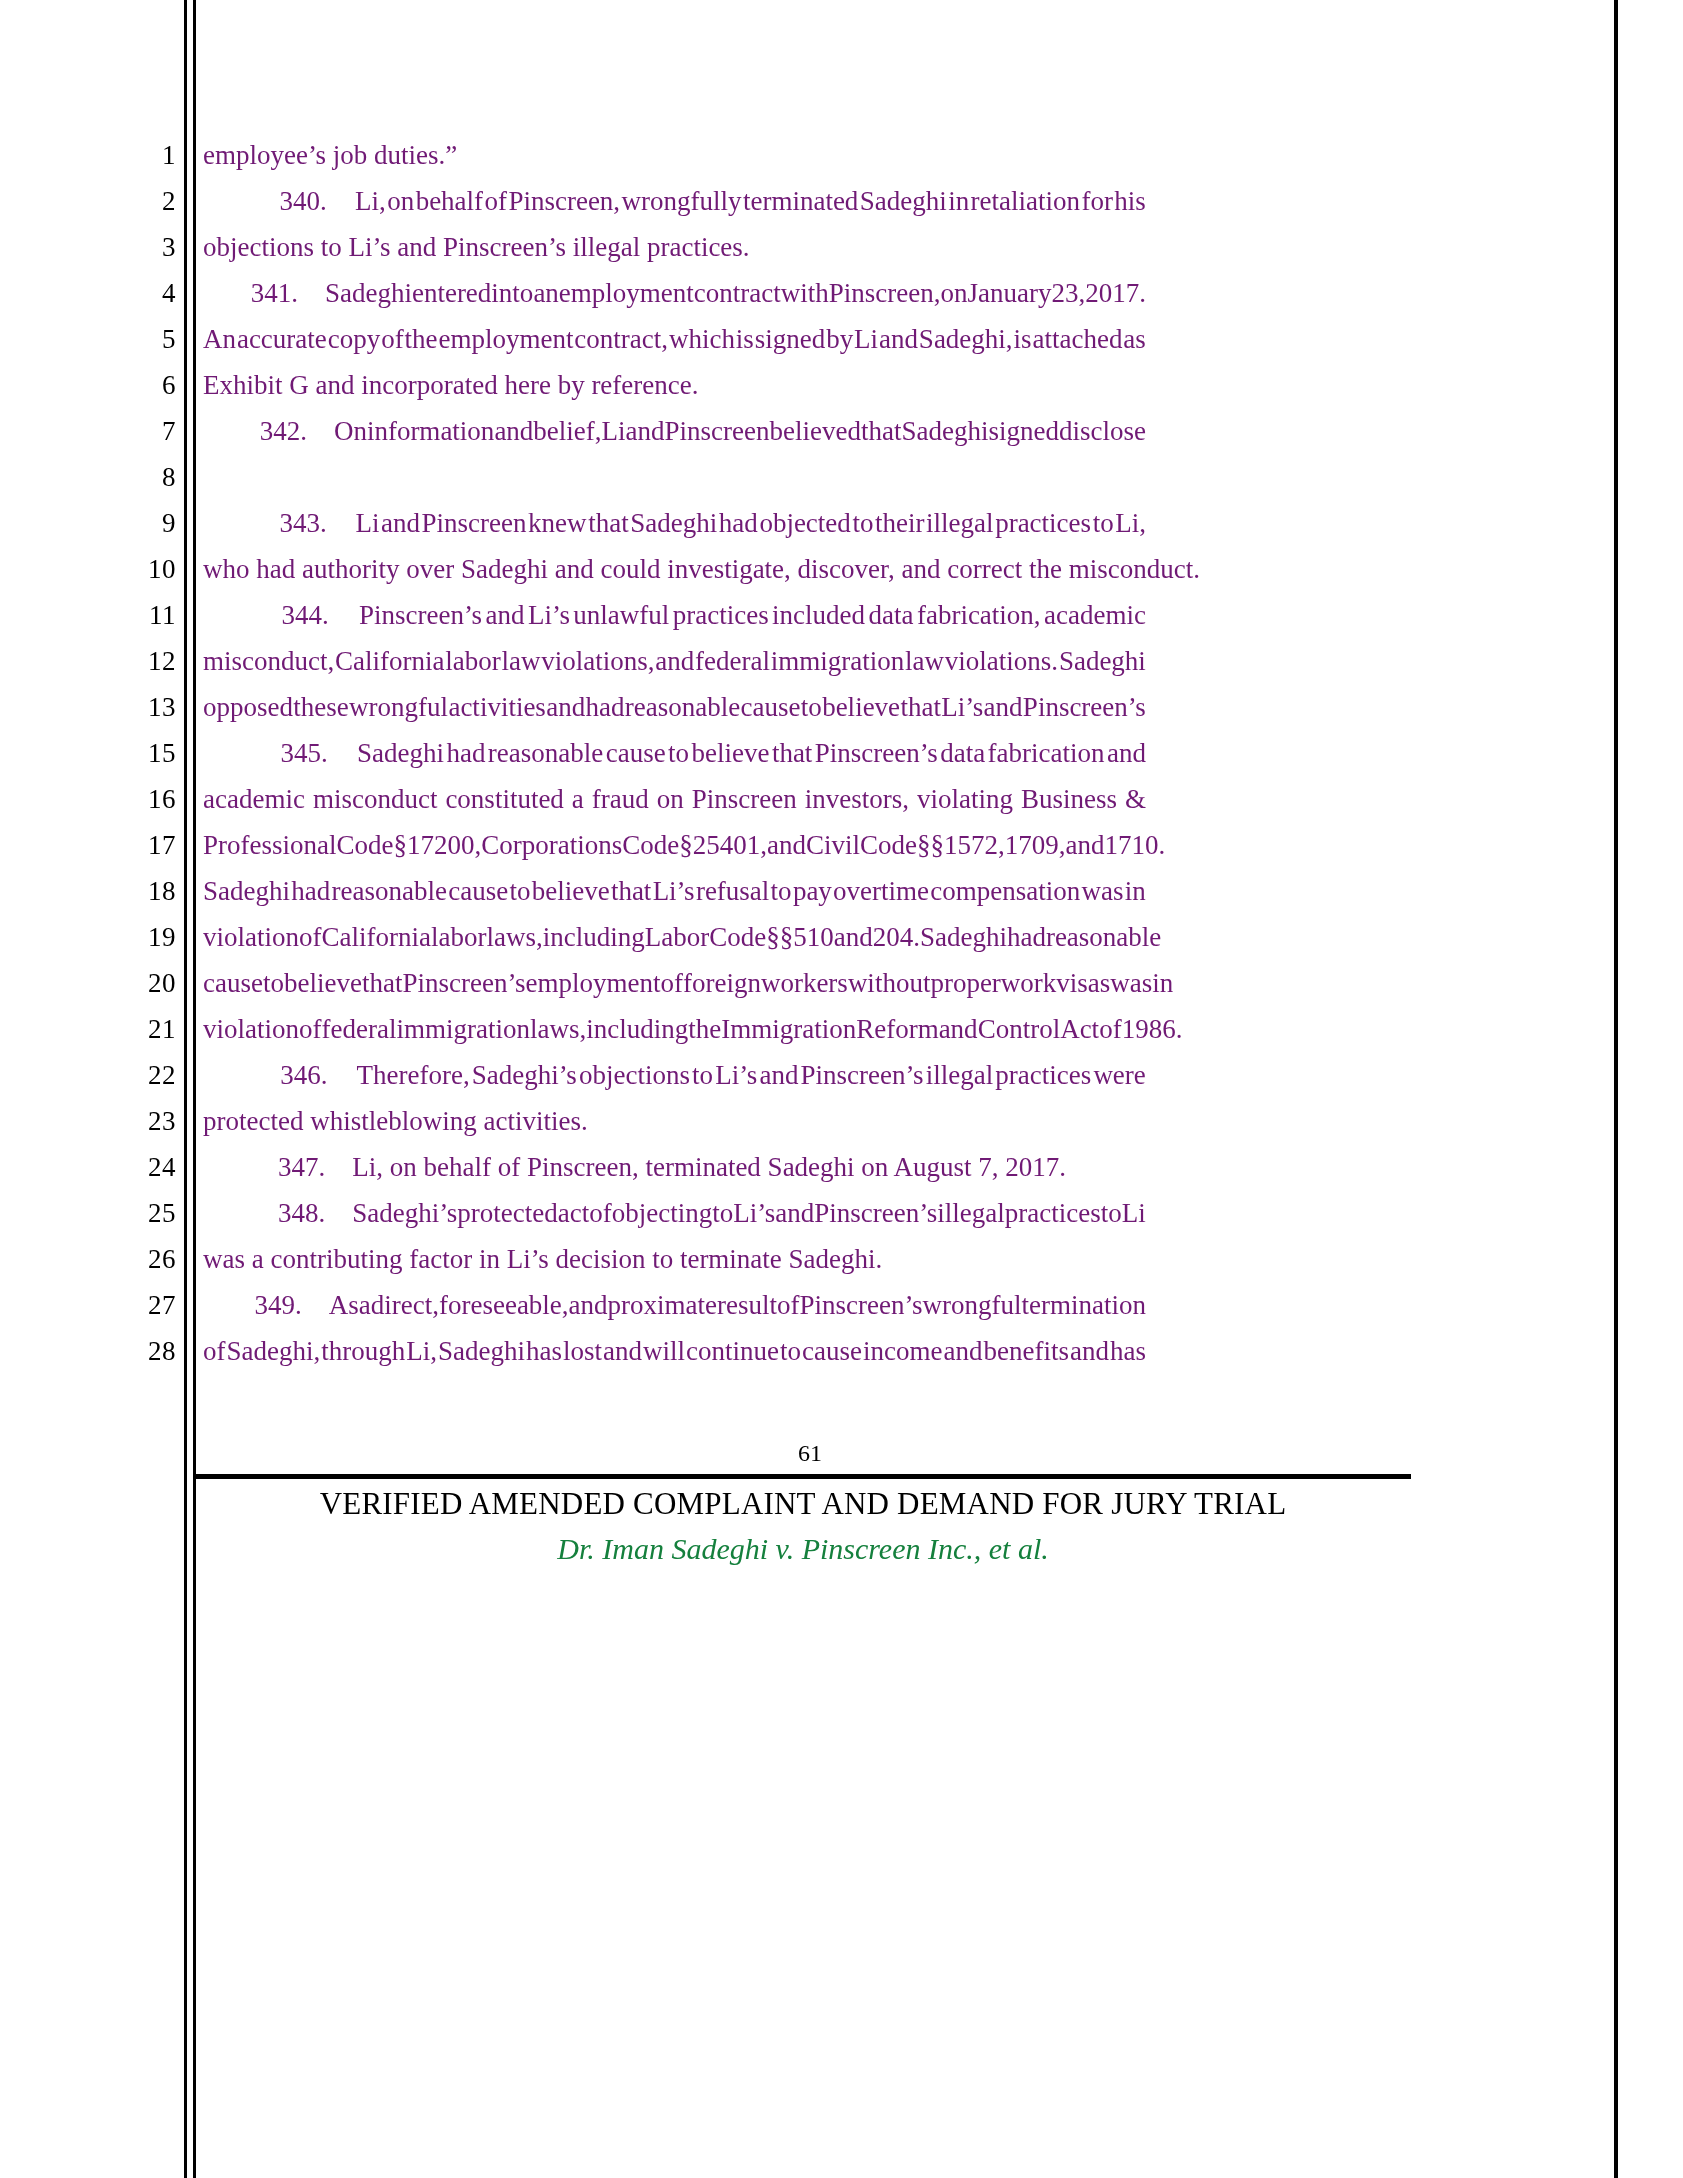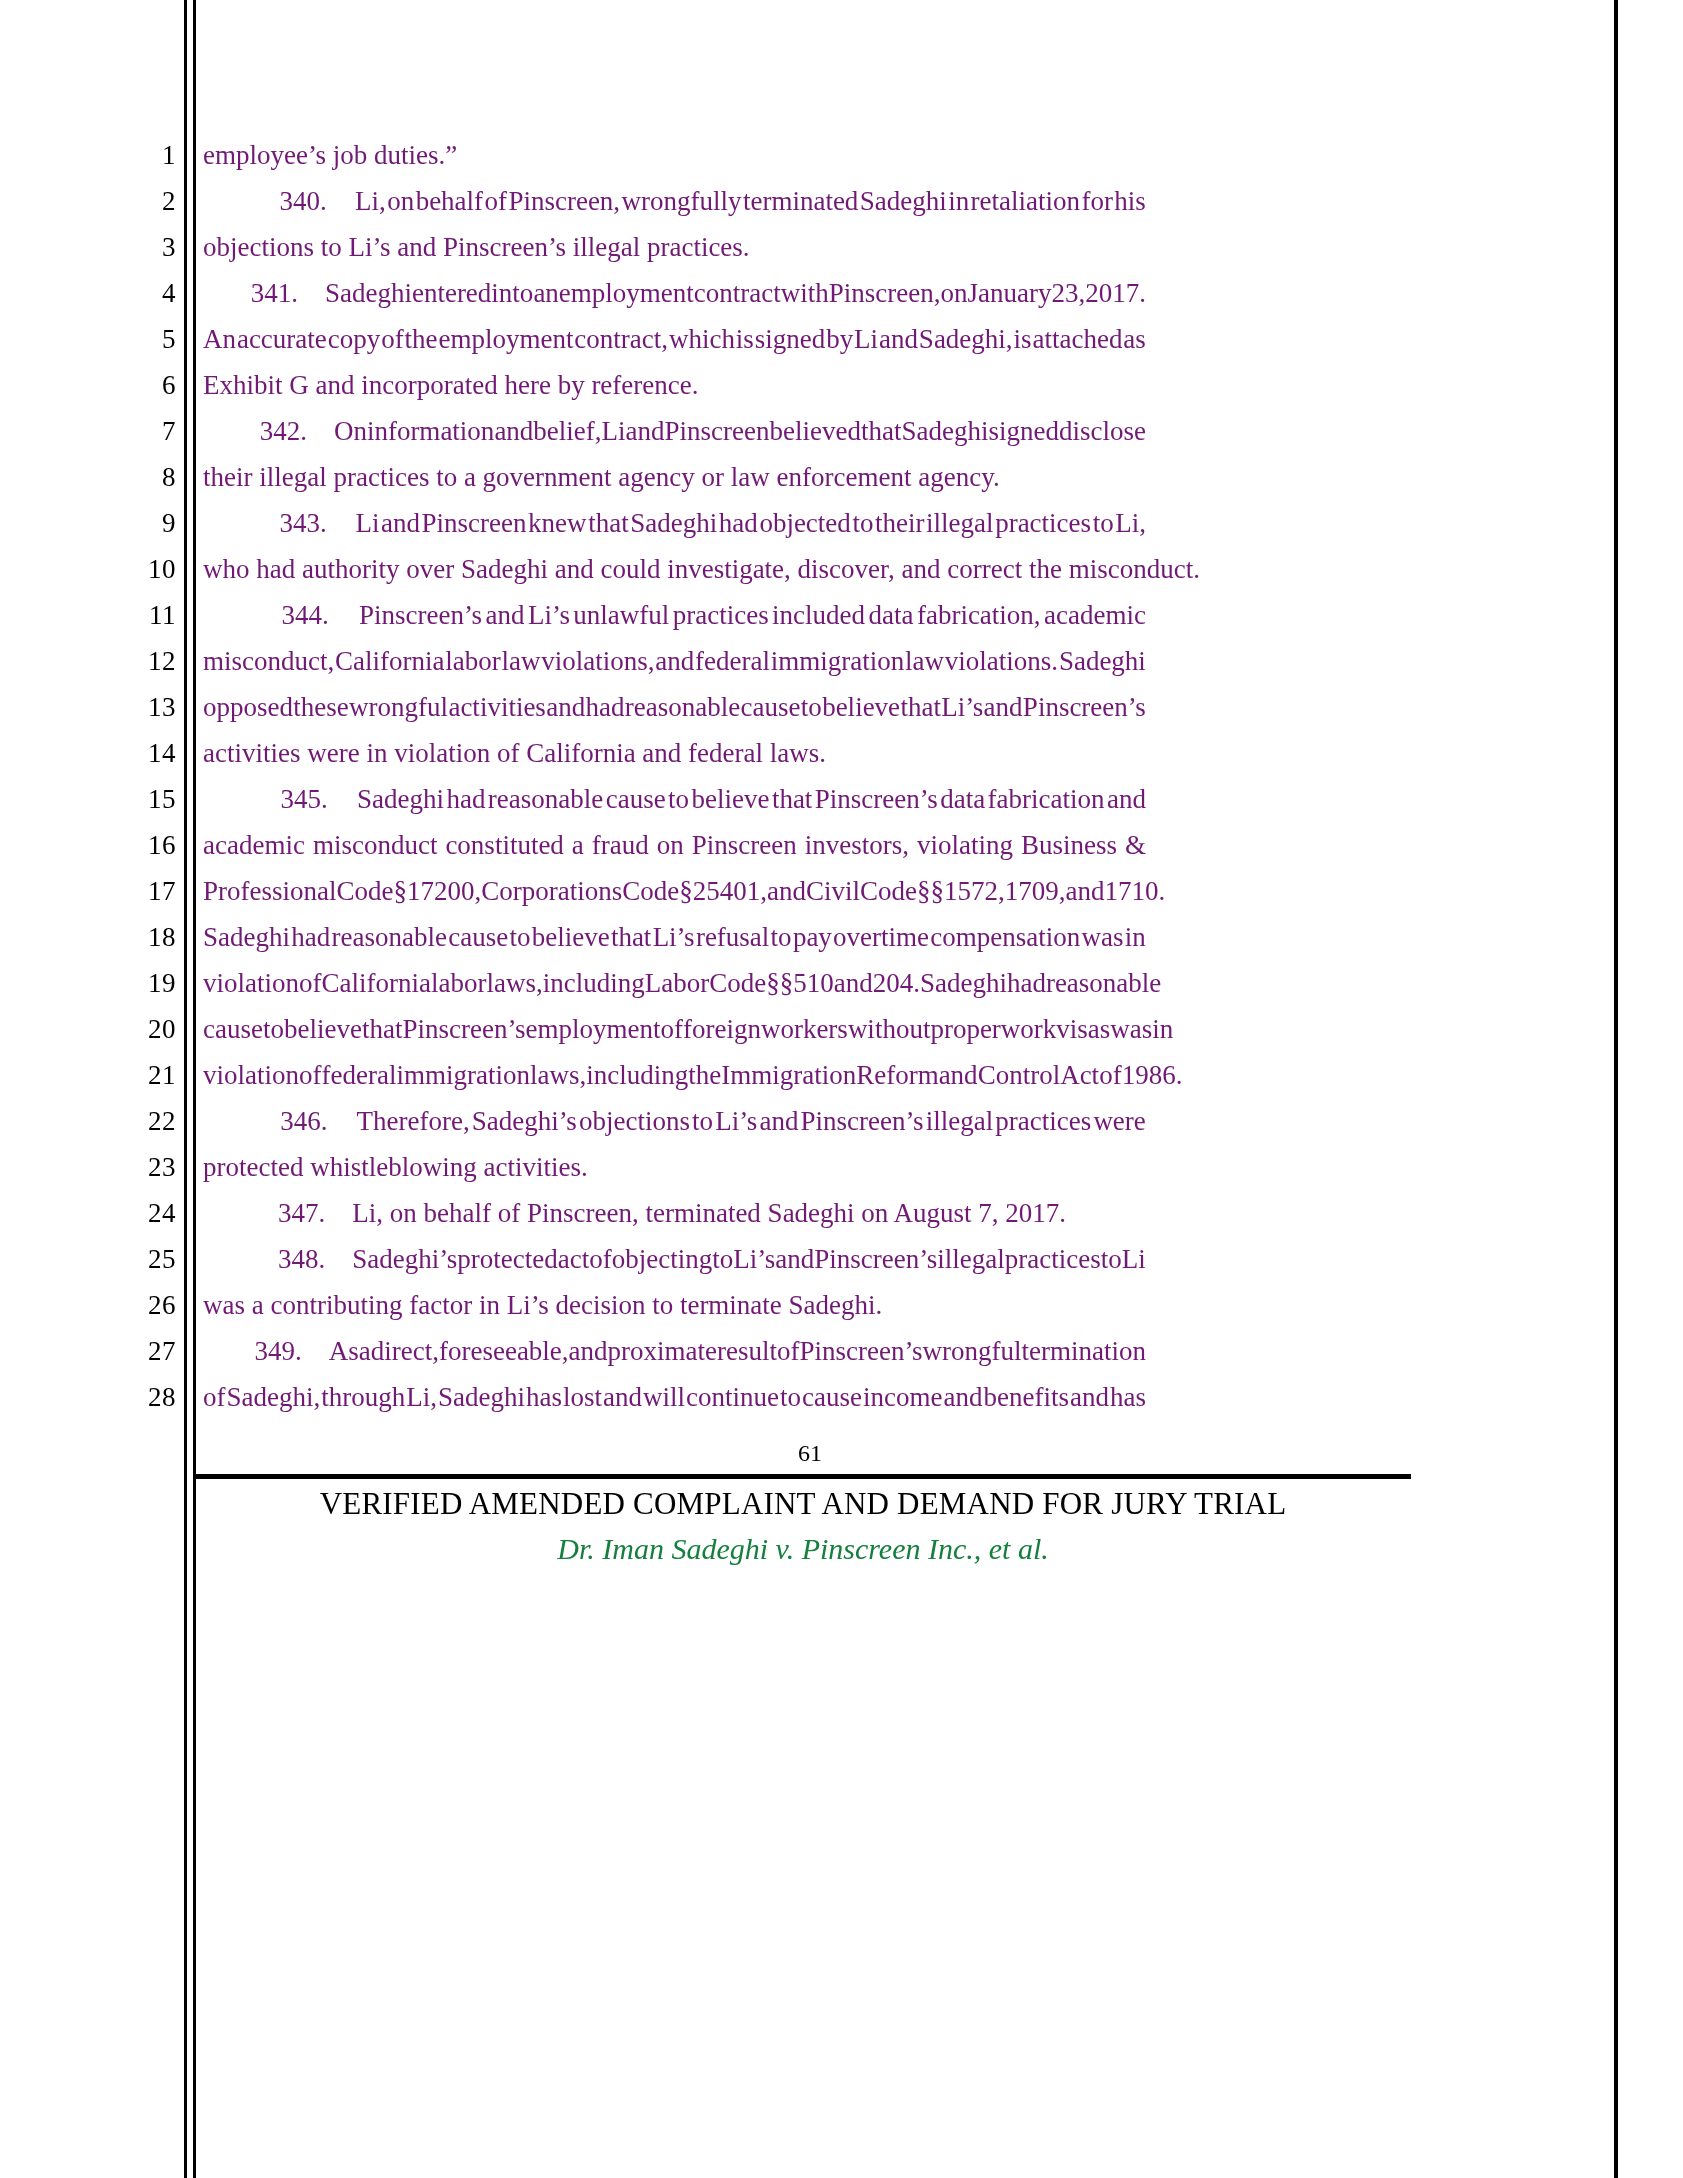--- a/index.html
+++ b/index.html
@@ -221,21 +221,20 @@
           <span>Pinscreen</span>
           <span>believed</span>
           <span>that</span>
           <span>Sadeghi</span>
           <span>signed</span>
           <span>disclose</span>
         </div>
       </div>
       <div class="line-row">
         <div class="line-no">8</div>
-        <div class="line-text"><span>their illegal practices to a government agency or law enforcement agency.</span></div>
       </div>
       <div class="line-row">
         <div class="line-no">9</div>
         <div class="line-text justify">
           <span class="indent"></span>
           <span>343. </span>
           <span>Li</span>
           <span>and</span>
           <span>Pinscreen</span>
           <span>knew</span>
@@ -298,24 +297,20 @@
           <span>had</span>
           <span>reasonable</span>
           <span>cause</span>
           <span>to</span>
           <span>believe</span>
           <span>that</span>
           <span>Li’s</span>
           <span>and</span>
           <span>Pinscreen’s</span>
         </div>
-      </div>
-      <div class="line-row">
-        <div class="line-no">14</div>
-        <div class="line-text"><span>activities were in violation of California and federal laws.</span></div>
       </div>
       <div class="line-row">
         <div class="line-no">15</div>
         <div class="line-text justify">
           <span class="indent"></span>
           <span>345. </span>
           <span>Sadeghi</span>
           <span>had</span>
           <span>reasonable</span>
           <span>cause</span>

